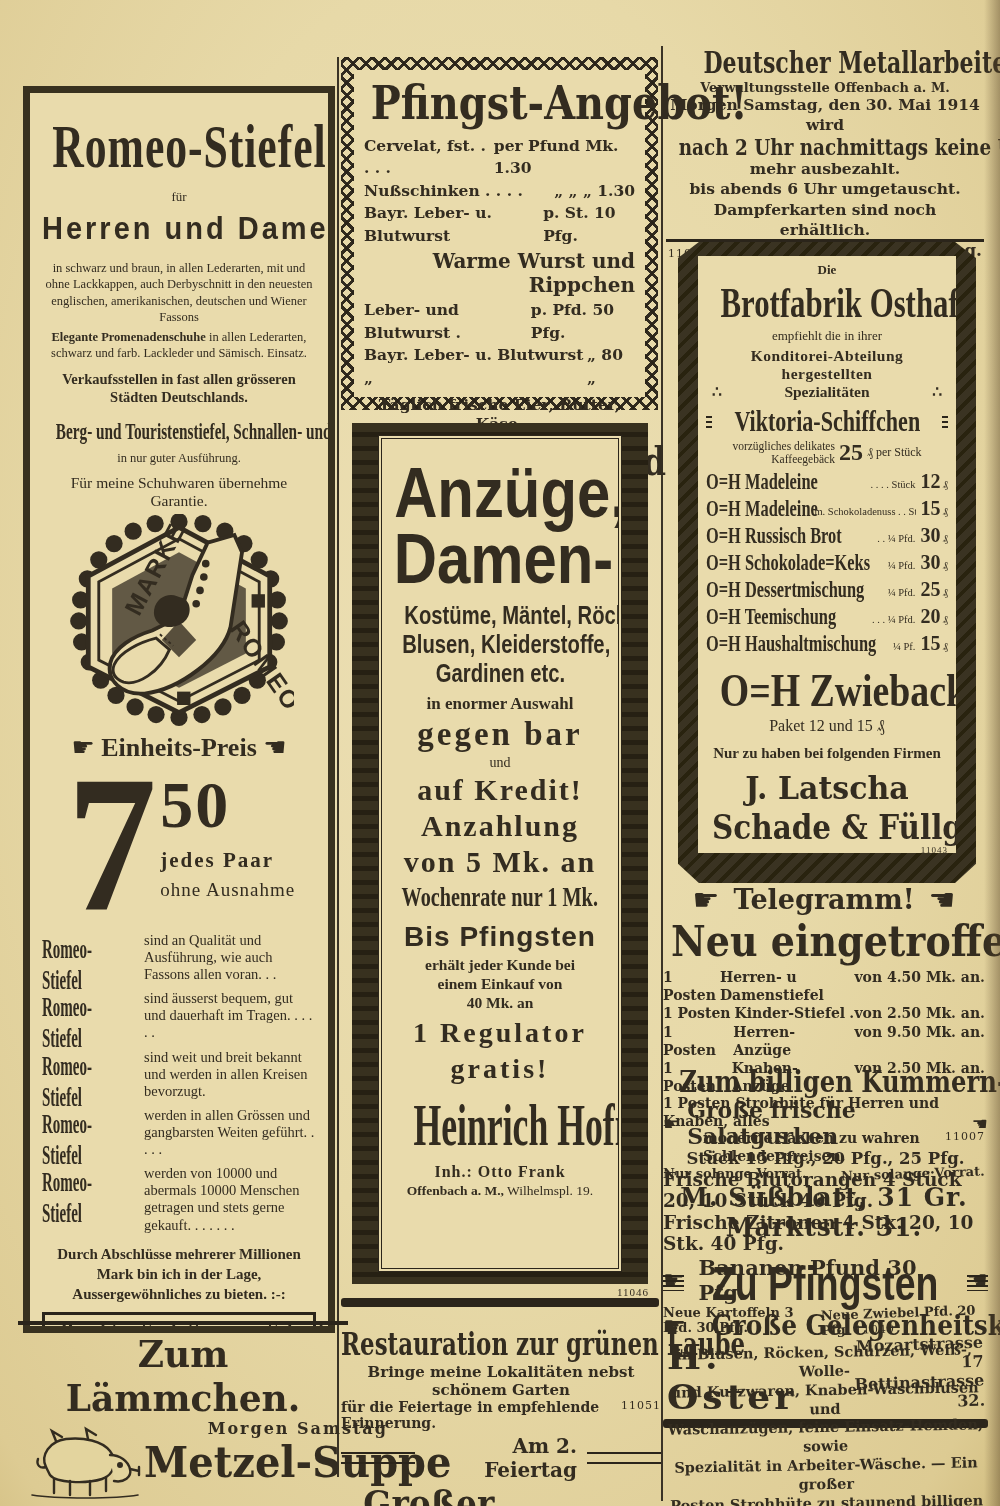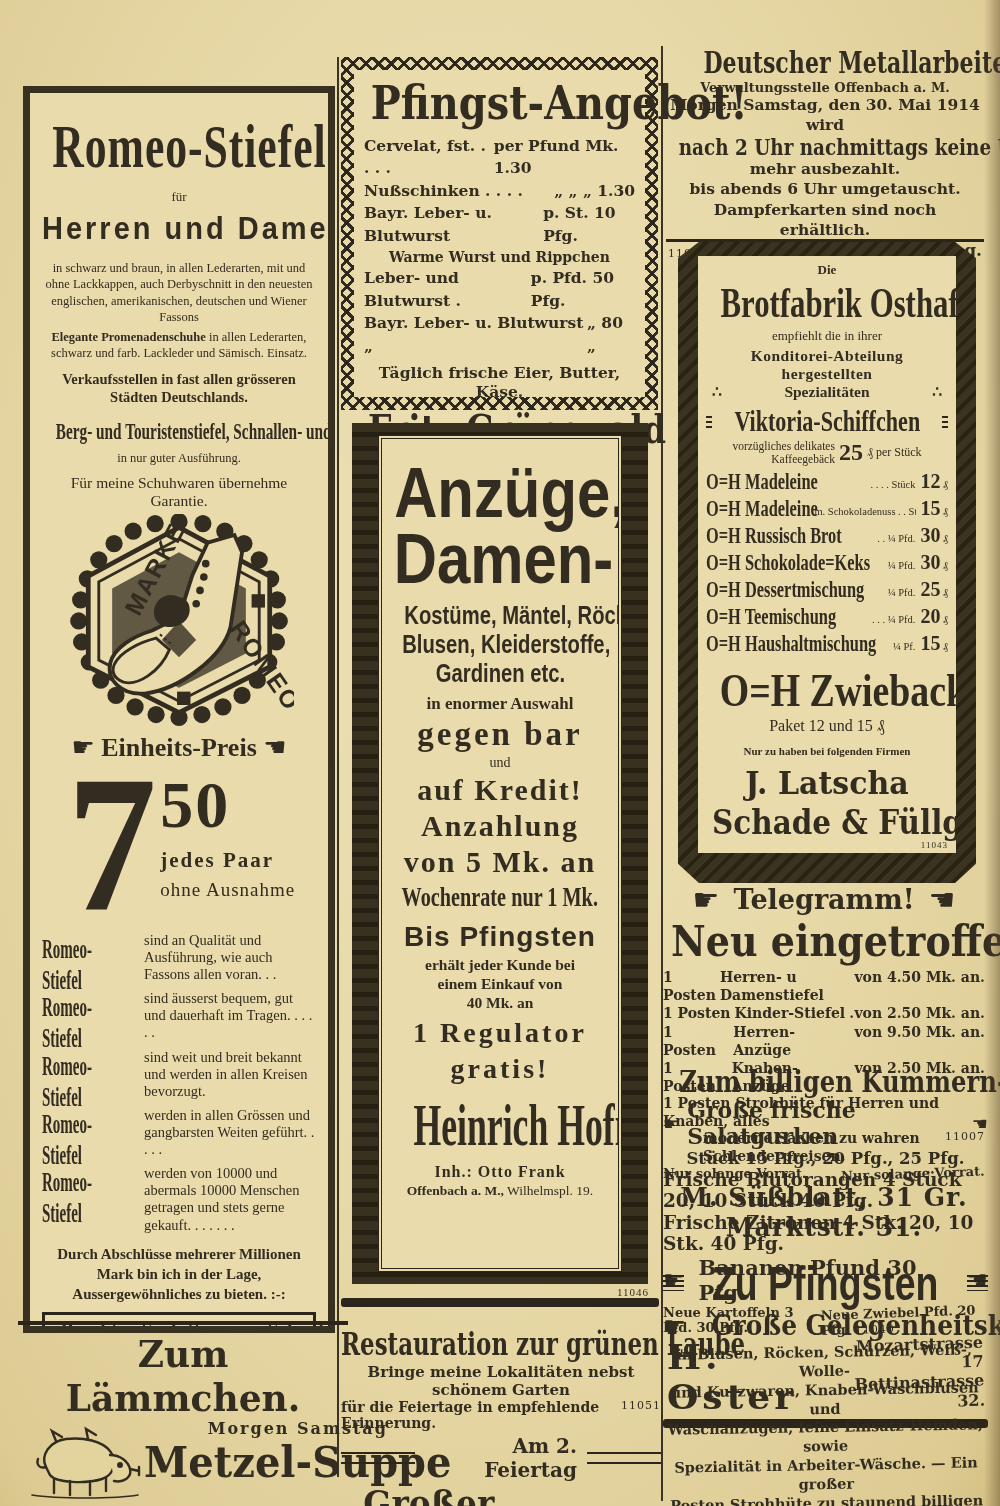--- a/index.html
+++ b/index.html
@@ -57,21 +57,21 @@
   .lamm-foot{display:flex;justify-content:space-between;align-items:flex-end;margin-top:-4px;}
   .lamm-owner{font-size:23px;}
   
   .gruen{left:341px;top:57px;width:317px;height:353px;box-sizing:border-box;padding:13px;
     background:
       repeating-linear-gradient(45deg,rgba(40,34,24,.95) 0 3px,rgba(40,34,24,0) 3px 9px),
       repeating-linear-gradient(-45deg,rgba(40,34,24,.95) 0 3px,rgba(40,34,24,0) 3px 9px),#e7d9a8;}
   .gruen-in{background:#e9dbac;height:100%;box-sizing:border-box;padding:6px 10px 4px;}
   .gruen-title{font-size:42px;text-align:center;transform:scale(.95,1.12);margin:2px 0 8px;}
   .grow{display:flex;justify-content:space-between;font-size:15.5px;font-weight:bold;line-height:1.45;}
-  .gruen-mid{text-align:center;font-size:14px;font-weight:bold;margin:2px 0;}
+  .gruen-mid{text-align:right;font-size:20px;font-weight:bold;margin:2px 0;}
   .gruen-fresh{text-align:center;font-size:15.5px;font-weight:bold;margin:6px 0 4px;}
   .gruen-name{font-size:34px;text-align:center;transform:scale(.97,1.15);margin:4px 0 6px;}
   .gruen-street{position:relative;text-align:center;font-size:17px;font-weight:bold;}
   .gruen-street .num{position:absolute;right:0;top:4px;}
   .gruen-branch{font-size:15.5px;font-weight:bold;text-align:center;margin-top:5px;}
   .gruen-prices{display:flex;justify-content:center;gap:10px;font-size:16px;font-weight:bold;margin-top:4px;align-items:center;}
   
   .hof{left:352px;top:423px;width:296px;height:861px;box-sizing:border-box;
     background:repeating-linear-gradient(180deg,#38311f 0 9px,#262013 9px 14px);
     padding:12px 26px;}
@@ -126,21 +126,21 @@
   .brot-sub .small{font-size:11.5px;line-height:1.1;text-align:right;}
   .brot-sub .p{font-size:24px;font-weight:bold;}
   .brot-sub .u{font-size:12px;}
   .prod{display:flex;align-items:baseline;text-align:left;margin:4px 0;}
   .prod .n{font-size:20px;font-weight:bold;transform:scale(.82,1.15);transform-origin:left;white-space:nowrap;}
   .prod .m{flex:1;font-size:10.5px;text-align:right;margin-left:-28px;white-space:nowrap;overflow:hidden;}
   .prod .p{font-size:20px;font-weight:bold;margin-left:5px;}
   .prod .u{font-size:11px;margin-left:2px;}
   .brot-zwie{font-size:42px;font-weight:bold;transform:scale(.9,1.1);margin:8px 0 2px;}
   .brot-paket{font-size:16px;}
-  .brot-only{font-size:11px;font-weight:bold;margin:10px 0 4px;}
+  .brot-only{font-size:15px;font-weight:bold;margin:10px 0 4px;}
   .brot-f1{font-size:30px;transform:scaleY(1.05);margin-top:4px;}
   .brot-f2{font-size:31px;transform:scale(.95,1.1);margin-top:4px;}
   .brot-num{text-align:right;font-size:9px;}
   
   .tele{left:663px;top:882px;width:322px;height:184px;}
   .tele-title{display:flex;justify-content:center;align-items:center;gap:14px;font-size:27px;}
   .tele-sub{font-size:40px;text-align:center;transform:scale(.95,1.05);margin:0 0 4px;}
   .tele-item{display:flex;font-size:14px;line-height:1.3;align-items:baseline;}
   .tele-item .nm{font-weight:bold;margin-left:4px;}
   .tele-item .dt{flex:1;margin-left:4px;overflow:hidden;white-space:nowrap;}

